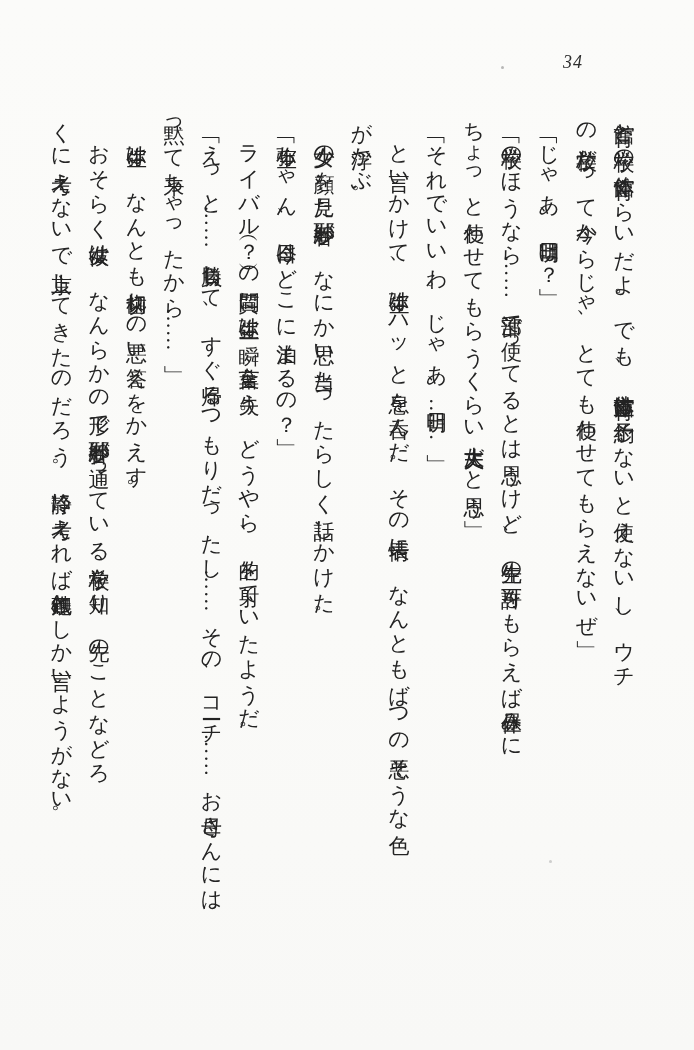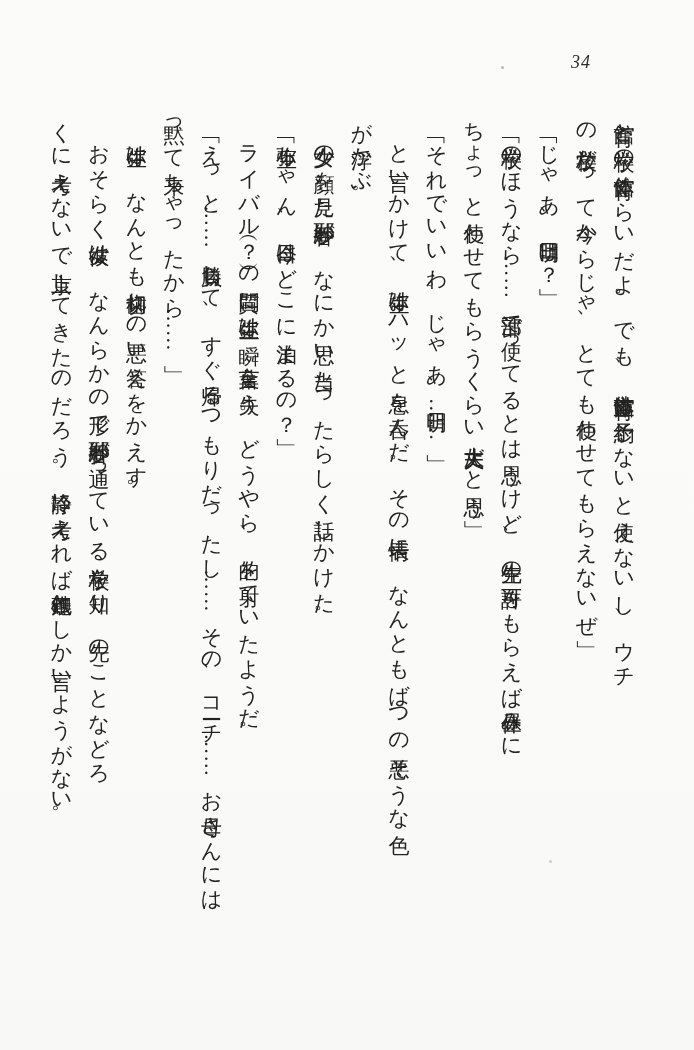--- a/index.html
+++ b/index.html
@@ -14,21 +14,21 @@
     margin: 0 auto;
     background: linear-gradient(180deg, #fbfbf9 0%, #fafaf8 60%, #f8f8f6 100%);
     overflow: hidden;
     font-family: "Liberation Serif", "DejaVu Serif", serif;
   }
   .folio {
     position: absolute;
     top: 52px;
     left: 563px;
     width: 36px;
-    text-align: center;
+    text-align: left;
     font-size: 18px;
     font-style: italic;
     color: #2e2e2e;
     letter-spacing: 1px;
   }
   .textblock {
     position: absolute;
     top: 108px;
     right: 52px;
     height: 856px;

